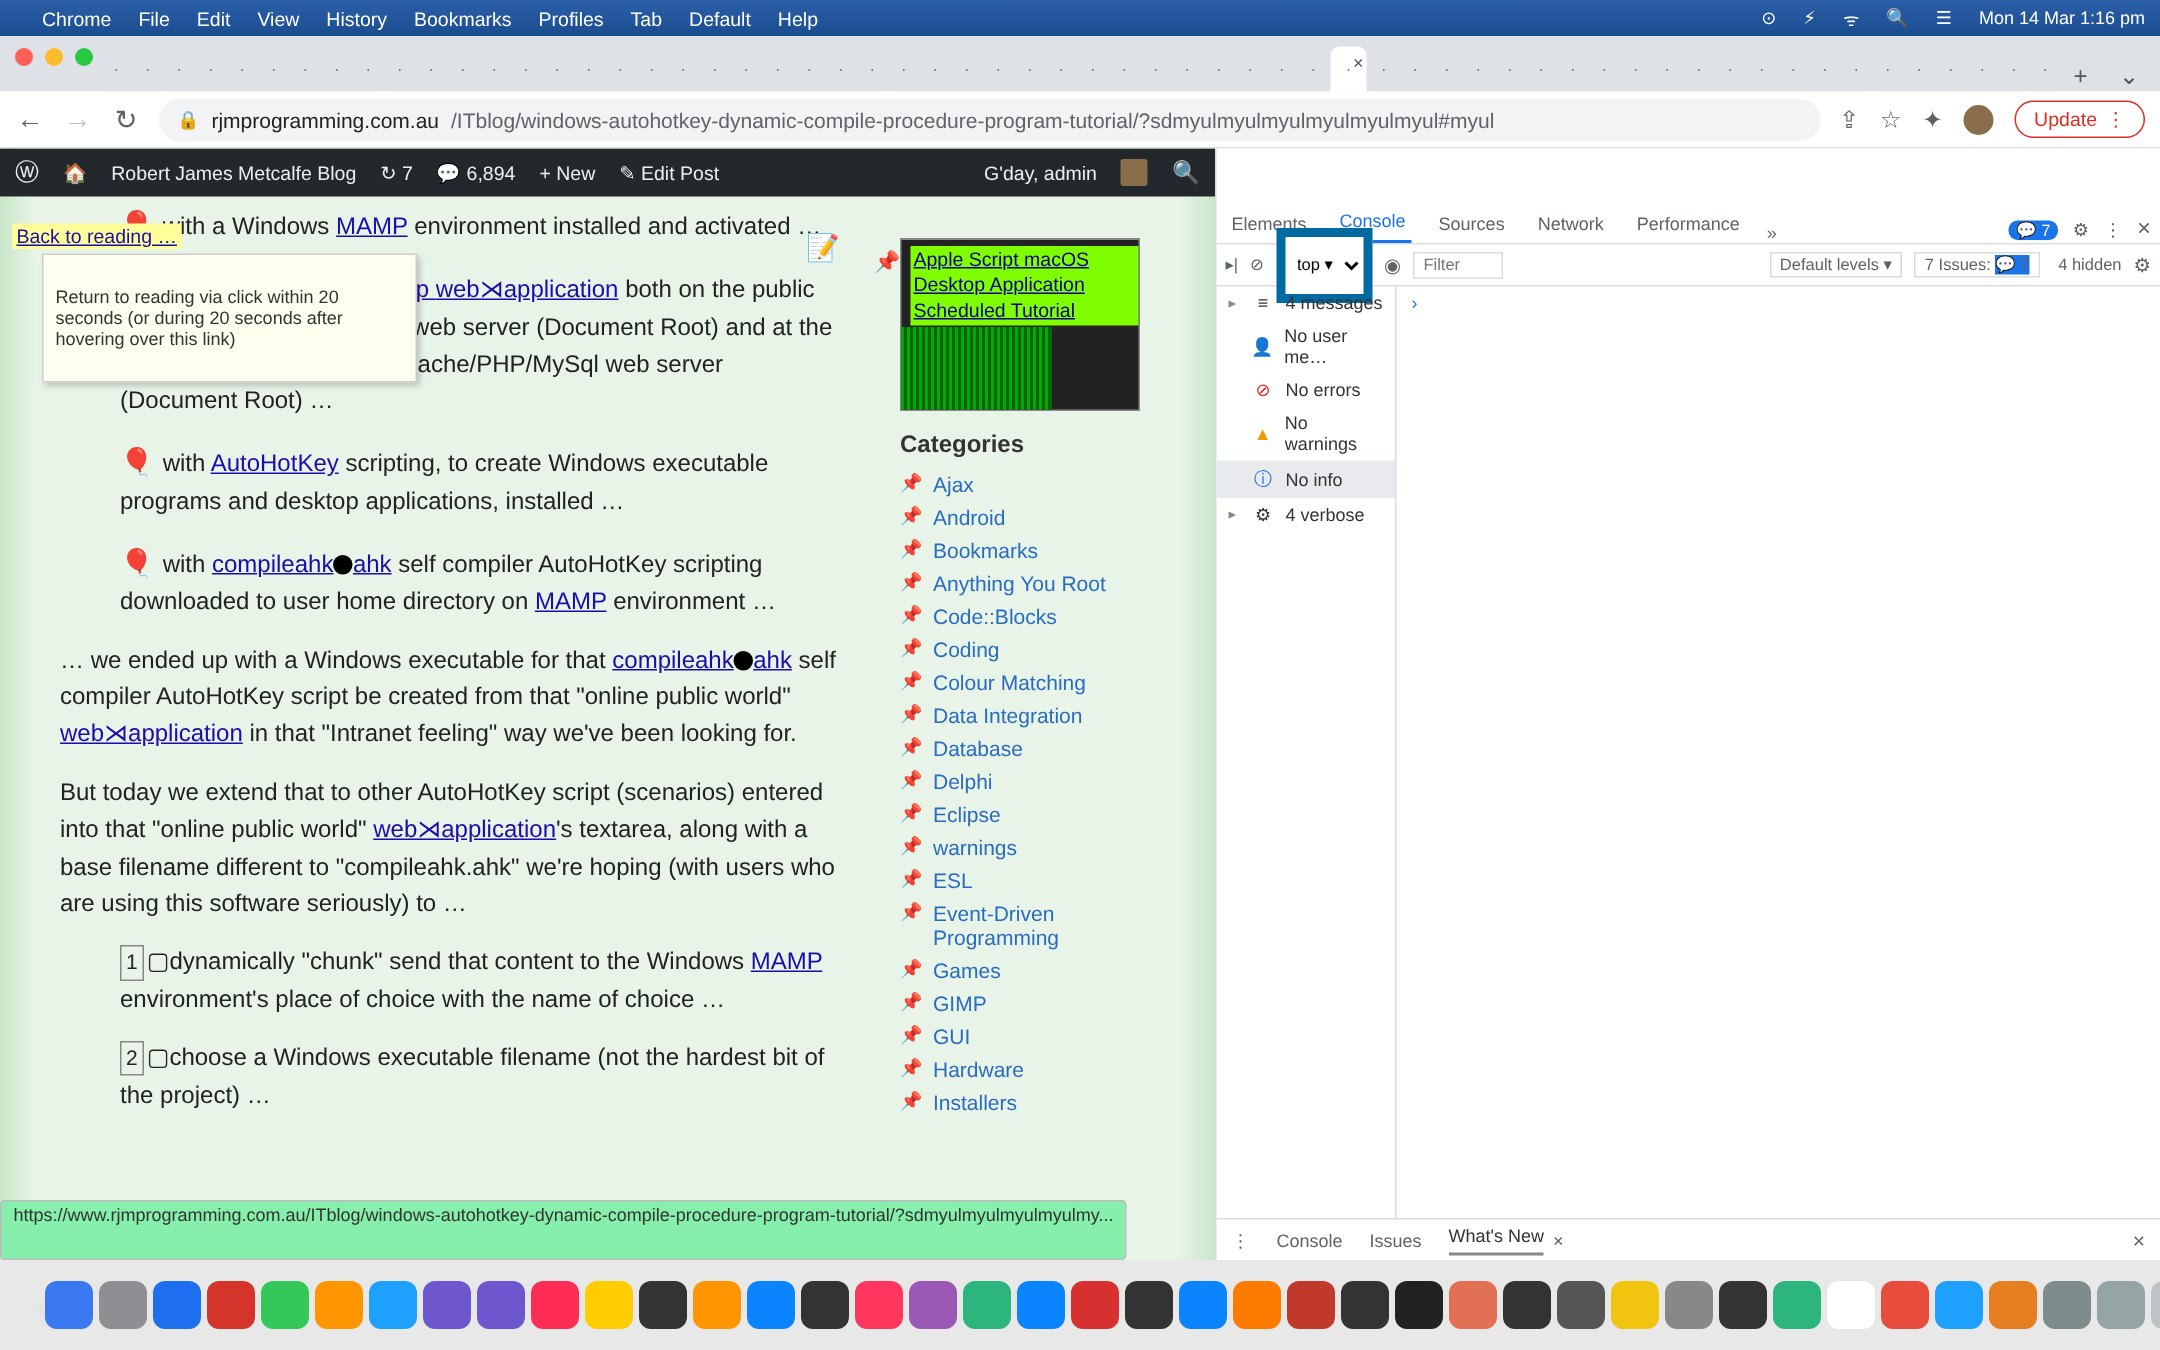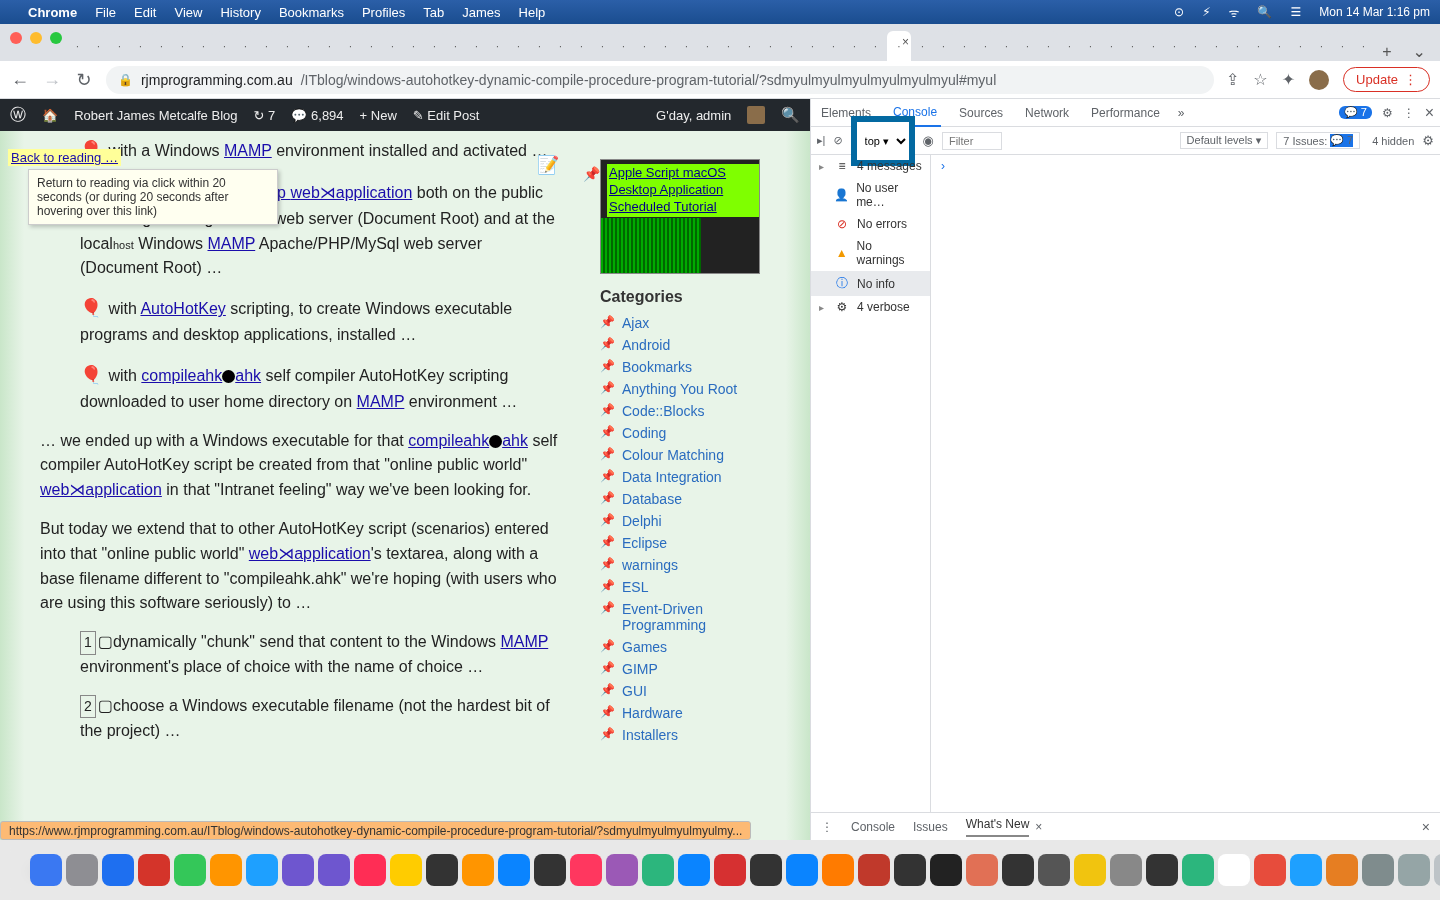--- a/index.html
+++ b/index.html
@@ -2,21 +2,21 @@
 <html><head>
 <meta charset="utf-8">
 <style>
 * { margin: 0; padding: 0; box-sizing: border-box; font-family: -apple-system, BlinkMacSystemFont, "Helvetica Neue", Arial, sans-serif; }
 body { width: 1440px; height: 900px; overflow: hidden; background: #fff; position: relative; }
 
 
 .menubar { height: 24px; background: linear-gradient(#2b5fa8, #1a4d8f); color: #fff; display: flex; align-items: center; font-size: 13px; padding: 0 10px; justify-content: space-between; }
 .menubar-left, .menubar-right { display: flex; align-items: center; gap: 18px; }
 .menubar-left .apple { font-size: 15px; }
-.menubar-left .appname { font-weight: 700; }
+.menubar-left .appname { font-weight: 400; }
 .menubar-right span { font-size: 12px; }
 
 
 .tabstrip { height: 37px; background: #dee1e6; display: flex; align-items: flex-end; padding: 0 6px; gap: 2px; overflow: hidden; }
 .tab { width: 19px; height: 30px; background: #dee1e6; border-radius: 6px 6px 0 0; display: flex; align-items: center; justify-content: center; font-size: 10px; color: #555; flex: 0 0 auto; }
 .tab.active { background: #fff; width: 24px; position: relative; }
 .tab.active::after { content: '×'; position: absolute; right: 2px; top: 4px; font-size: 12px; color: #555; }
 .newtab { width: 24px; text-align: center; color: #555; font-size: 16px; }
 .tabs-overflow { margin-left: auto; padding: 0 8px; color: #555; }
 
@@ -52,38 +52,38 @@
 .article { position: absolute; top: 32px; left: 40px; width: 520px; font-family: Georgia, serif; font-size: 16px; line-height: 1.55; color: #222; }
 .article a { color: #1a0dab; text-decoration: underline; }
 .article .balloon { color: #d33; font-size: 18px; margin-right: 6px; }
 .article p { margin: 6px 0 14px 24px; text-indent: -0px; }
 .article p.bul { padding-left: 16px; }
 .article .num-box { display: inline-block; border: 1px solid #888; padding: 0 3px; font-family: Arial; font-size: 14px; margin-right: 2px; }
 .article .subhost { font-size: 11px; }
 .article .dot { display: inline-block; width: 13px; height: 13px; background: #000; border-radius: 50%; vertical-align: middle; }
 
 .back-link { position: absolute; top: 50px; left: 8px; background: #ffff99; color: #1a0dab; text-decoration: underline; font-size: 13px; padding: 1px 3px; z-index: 25; }
-.tooltip { position: absolute; top: 70px; left: 28px; width: 250px; background: #fffff0; border: 1px solid #ccc; padding: 6px 8px; font-size: 12px; color: #333; z-index: 30; box-shadow: 2px 2px 4px rgba(0,0,0,0.2); }
+.tooltip { position: absolute; top: 70px; left: 28px; width: 250px; background: #fffff0; border: 1px solid #ccc; padding: 21px 8px; font-size: 12px; color: #333; z-index: 30; box-shadow: 2px 2px 4px rgba(0,0,0,0.2); }
 .note-icon { position: absolute; top: 55px; right: 250px; font-size: 18px; z-index: 22; }
 
 .sidebar { position: absolute; top: 60px; left: 600px; width: 170px; font-size: 14px; }
 .side-thumb { width: 160px; height: 115px; border: 1px solid #888; margin-bottom: 10px; background: #222; position: relative; }
 .side-thumb .hl { position: absolute; top: 4px; left: 6px; background: #7fff00; color: #008; text-decoration: underline; font-size: 13px; padding: 1px 2px; line-height: 1.3; }
 .side-thumb .pin { position: absolute; left: -18px; top: 6px; color: #c00; font-size: 14px; }
 .side-thumb .tgrid { position: absolute; bottom: 0; left: 0; width: 100px; height: 55px; background: repeating-linear-gradient(90deg, #0a0 0 2px, #060 2px 4px); }
 .cat-head { font-weight: bold; font-size: 16px; margin: 14px 0 6px; color: #333; }
 .cat-list { list-style: none; }
 .cat-list li { padding: 3px 0 3px 22px; position: relative; }
 .cat-list li::before { content: '📌'; position: absolute; left: 0; font-size: 12px; color: #c00; }
 .cat-list a { color: #2a6cbf; text-decoration: none; font-size: 14px; }
 
-.status-bar { position: absolute; bottom: 0; left: 0; height: 19px; background: #fdba74; border: 1px solid #bbb; border-radius: 3px; padding: 2px 8px; font-size: 12px; color: #333; max-width: 780px; white-space: nowrap; overflow: hidden; text-overflow: ellipsis; z-index: 40; }
-
-
-.dt-tabs { height: 28px; border-bottom: 1px solid #dadce0; display: flex; align-items: center; font-size: 12px; color: #5f6368; padding: 0 6px; gap: 14px; }
+.status-bar { position: absolute; bottom: 0; left: 0; height: 40px; background: #86efac; border: 1px solid #bbb; border-radius: 3px; padding: 2px 8px; font-size: 12px; color: #333; max-width: 780px; white-space: nowrap; overflow: hidden; text-overflow: ellipsis; z-index: 40; }
+
+
+.dt-tabs { height: 28px; border-bottom: 1px solid #dadce0; display: flex; align-items: flex-end; font-size: 12px; color: #5f6368; padding: 0 6px; gap: 14px; margin-top: 36px; }
 .dt-tabs .dtab { padding: 6px 4px; }
 .dt-tabs .dtab.active { color: #1a73e8; border-bottom: 2px solid #1a73e8; }
 .dt-tabs .dright { margin-left: auto; display: flex; align-items: center; gap: 10px; }
 .dt-tabs .badge-b { background: #1a73e8; color: #fff; border-radius: 6px; padding: 0 5px; font-size: 11px; }
 .dt-tabs .dock { font-size: 14px; }
 .dt-tabs .close { font-size: 16px; }
 
 .dt-filter { height: 28px; border-bottom: 1px solid #dadce0; display: flex; align-items: center; font-size: 11px; color: #5f6368; padding: 0 6px; gap: 8px; }
 .dt-filter .eye { font-size: 13px; }
 .dt-filter select { border: 6px solid #0369a1; font-size: 11px; padding: 12px 4px; background: #fff; }
@@ -118,21 +118,21 @@
   <div class="menubar-left">
     <span class="apple"></span>
     <span class="appname">Chrome</span>
     <span>File</span>
     <span>Edit</span>
     <span>View</span>
     <span>History</span>
     <span>Bookmarks</span>
     <span>Profiles</span>
     <span>Tab</span>
-    <span>James</span>
+    <span>Default</span>
     <span>Help</span>
   </div>
   <div class="menubar-right">
     <span>⊙</span>
     <span>⚡︎</span>
     <span>ᯤ</span>
     <span>🔍</span>
     <span>☰</span>
     <span>Mon 14 Mar  1:16 pm</span>
   </div>

